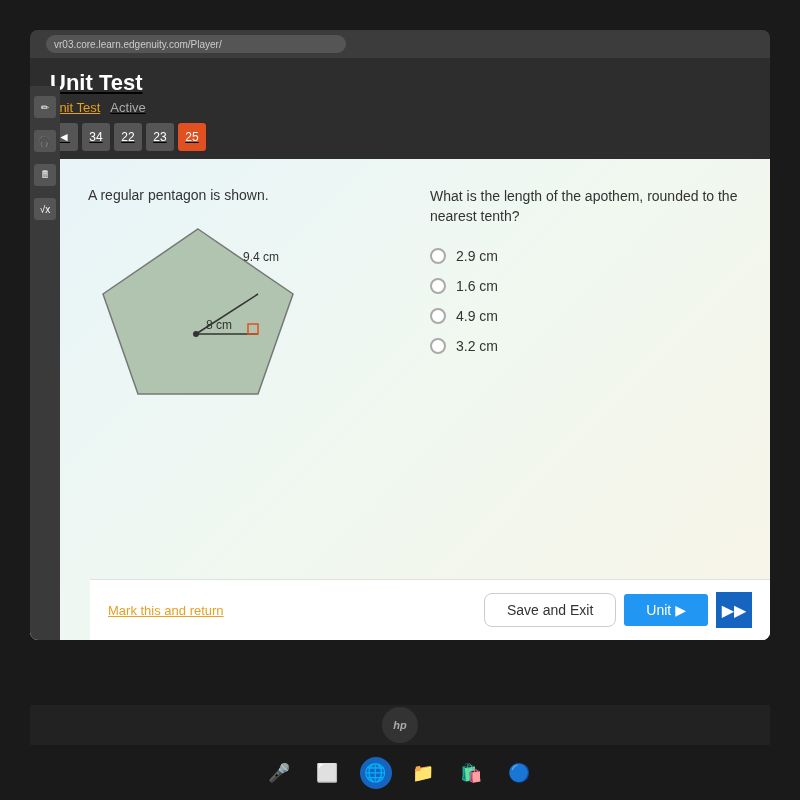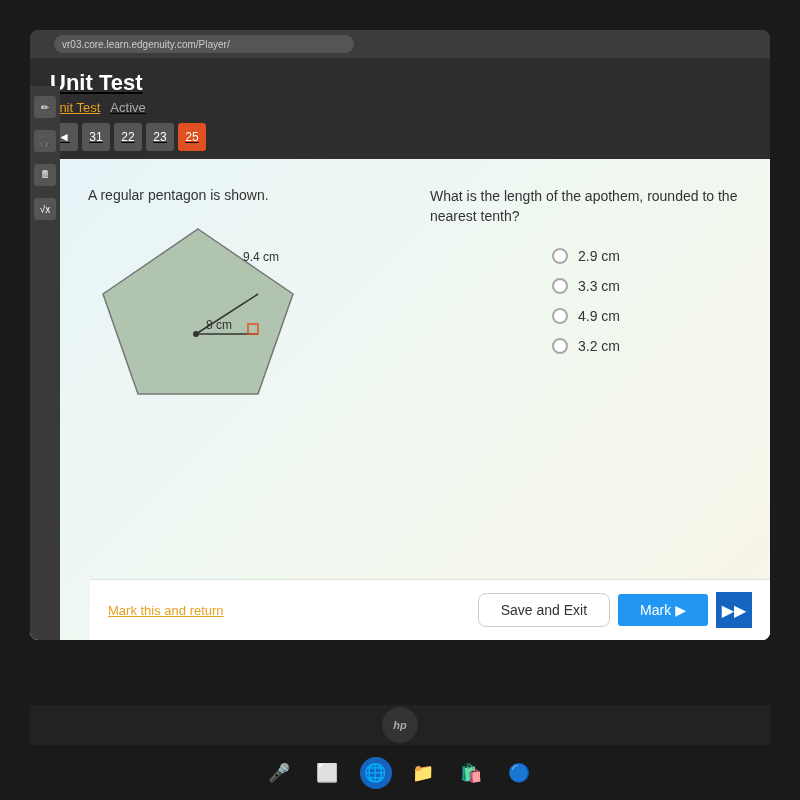--- a/index.html
+++ b/index.html
@@ -30,21 +30,21 @@
       background: #3c3c3c;
       display: flex;
       align-items: center;
       padding: 0 8px;
     }
     .browser-url {
       background: #555;
       border-radius: 10px;
       height: 18px;
       width: 300px;
-      margin-left: 16px;
+      margin-left: 8px;
       display: flex;
       align-items: center;
       padding: 0 8px;
     }
     .browser-url span {
       color: #ccc;
       font-size: 10px;
     }
 
     
@@ -185,21 +185,20 @@
       display: flex;
       flex-direction: column;
       gap: 14px;
       margin-top: 10px;
     }
     .choice {
       display: flex;
       align-items: center;
       gap: 10px;
       cursor: pointer;
-      justify-content: center;
     }
     .choice-radio {
       width: 16px;
       height: 16px;
       border-radius: 50%;
       border: 2px solid #aaa;
       background: white;
       flex-shrink: 0;
       display: flex;
       align-items: center;
@@ -335,21 +334,21 @@
   <div class="content-area">
 
     <div class="header">
       <div class="header-title">Unit Test</div>
       <div class="header-subtitle">
         <span class="unit-test-link">Unit Test</span>
         <span class="active-badge">Active</span>
       </div>
       <div class="question-nav">
         <button class="nav-btn">◄</button>
-        <button class="nav-btn">31</button>
+        <button class="nav-btn">34</button>
         <button class="nav-btn">22</button>
         <button class="nav-btn">23</button>
         <button class="nav-btn active">25</button>
       </div>
     </div>
 
     <div class="left-sidebar">
       <div class="sidebar-icon">✏</div>
       <div class="sidebar-icon">🎧</div>
       <div class="sidebar-icon">🖩</div>
@@ -385,41 +384,41 @@
         <div class="question-right">
           <div class="question-header">What is the length of the apothem, rounded to the nearest tenth?</div>
 
           <div class="choices">
             <div class="choice">
               <div class="choice-radio"></div>
               <span class="choice-label">2.9 cm</span>
             </div>
             <div class="choice">
               <div class="choice-radio"></div>
-              <span class="choice-label">3.3 cm</span>
+              <span class="choice-label">1.6 cm</span>
             </div>
             <div class="choice">
               <div class="choice-radio"></div>
               <span class="choice-label">4.9 cm</span>
             </div>
             <div class="choice">
               <div class="choice-radio"></div>
               <span class="choice-label">3.2 cm</span>
             </div>
           </div>
         </div>
 
       </div>
 
       <div class="quiz-footer">
         <span class="mark-return">Mark this and return</span>
         <div class="footer-buttons">
           <button class="btn-save">Save and Exit</button>
           <button class="btn-next">
-            <span>Mark</span>
+            <span>Unit</span>
             <span>▶</span>
           </button>
           <button class="btn-blue-arrow">
             <span>▶▶</span>
           </button>
         </div>
       </div>
     </div>
 
   </div>

